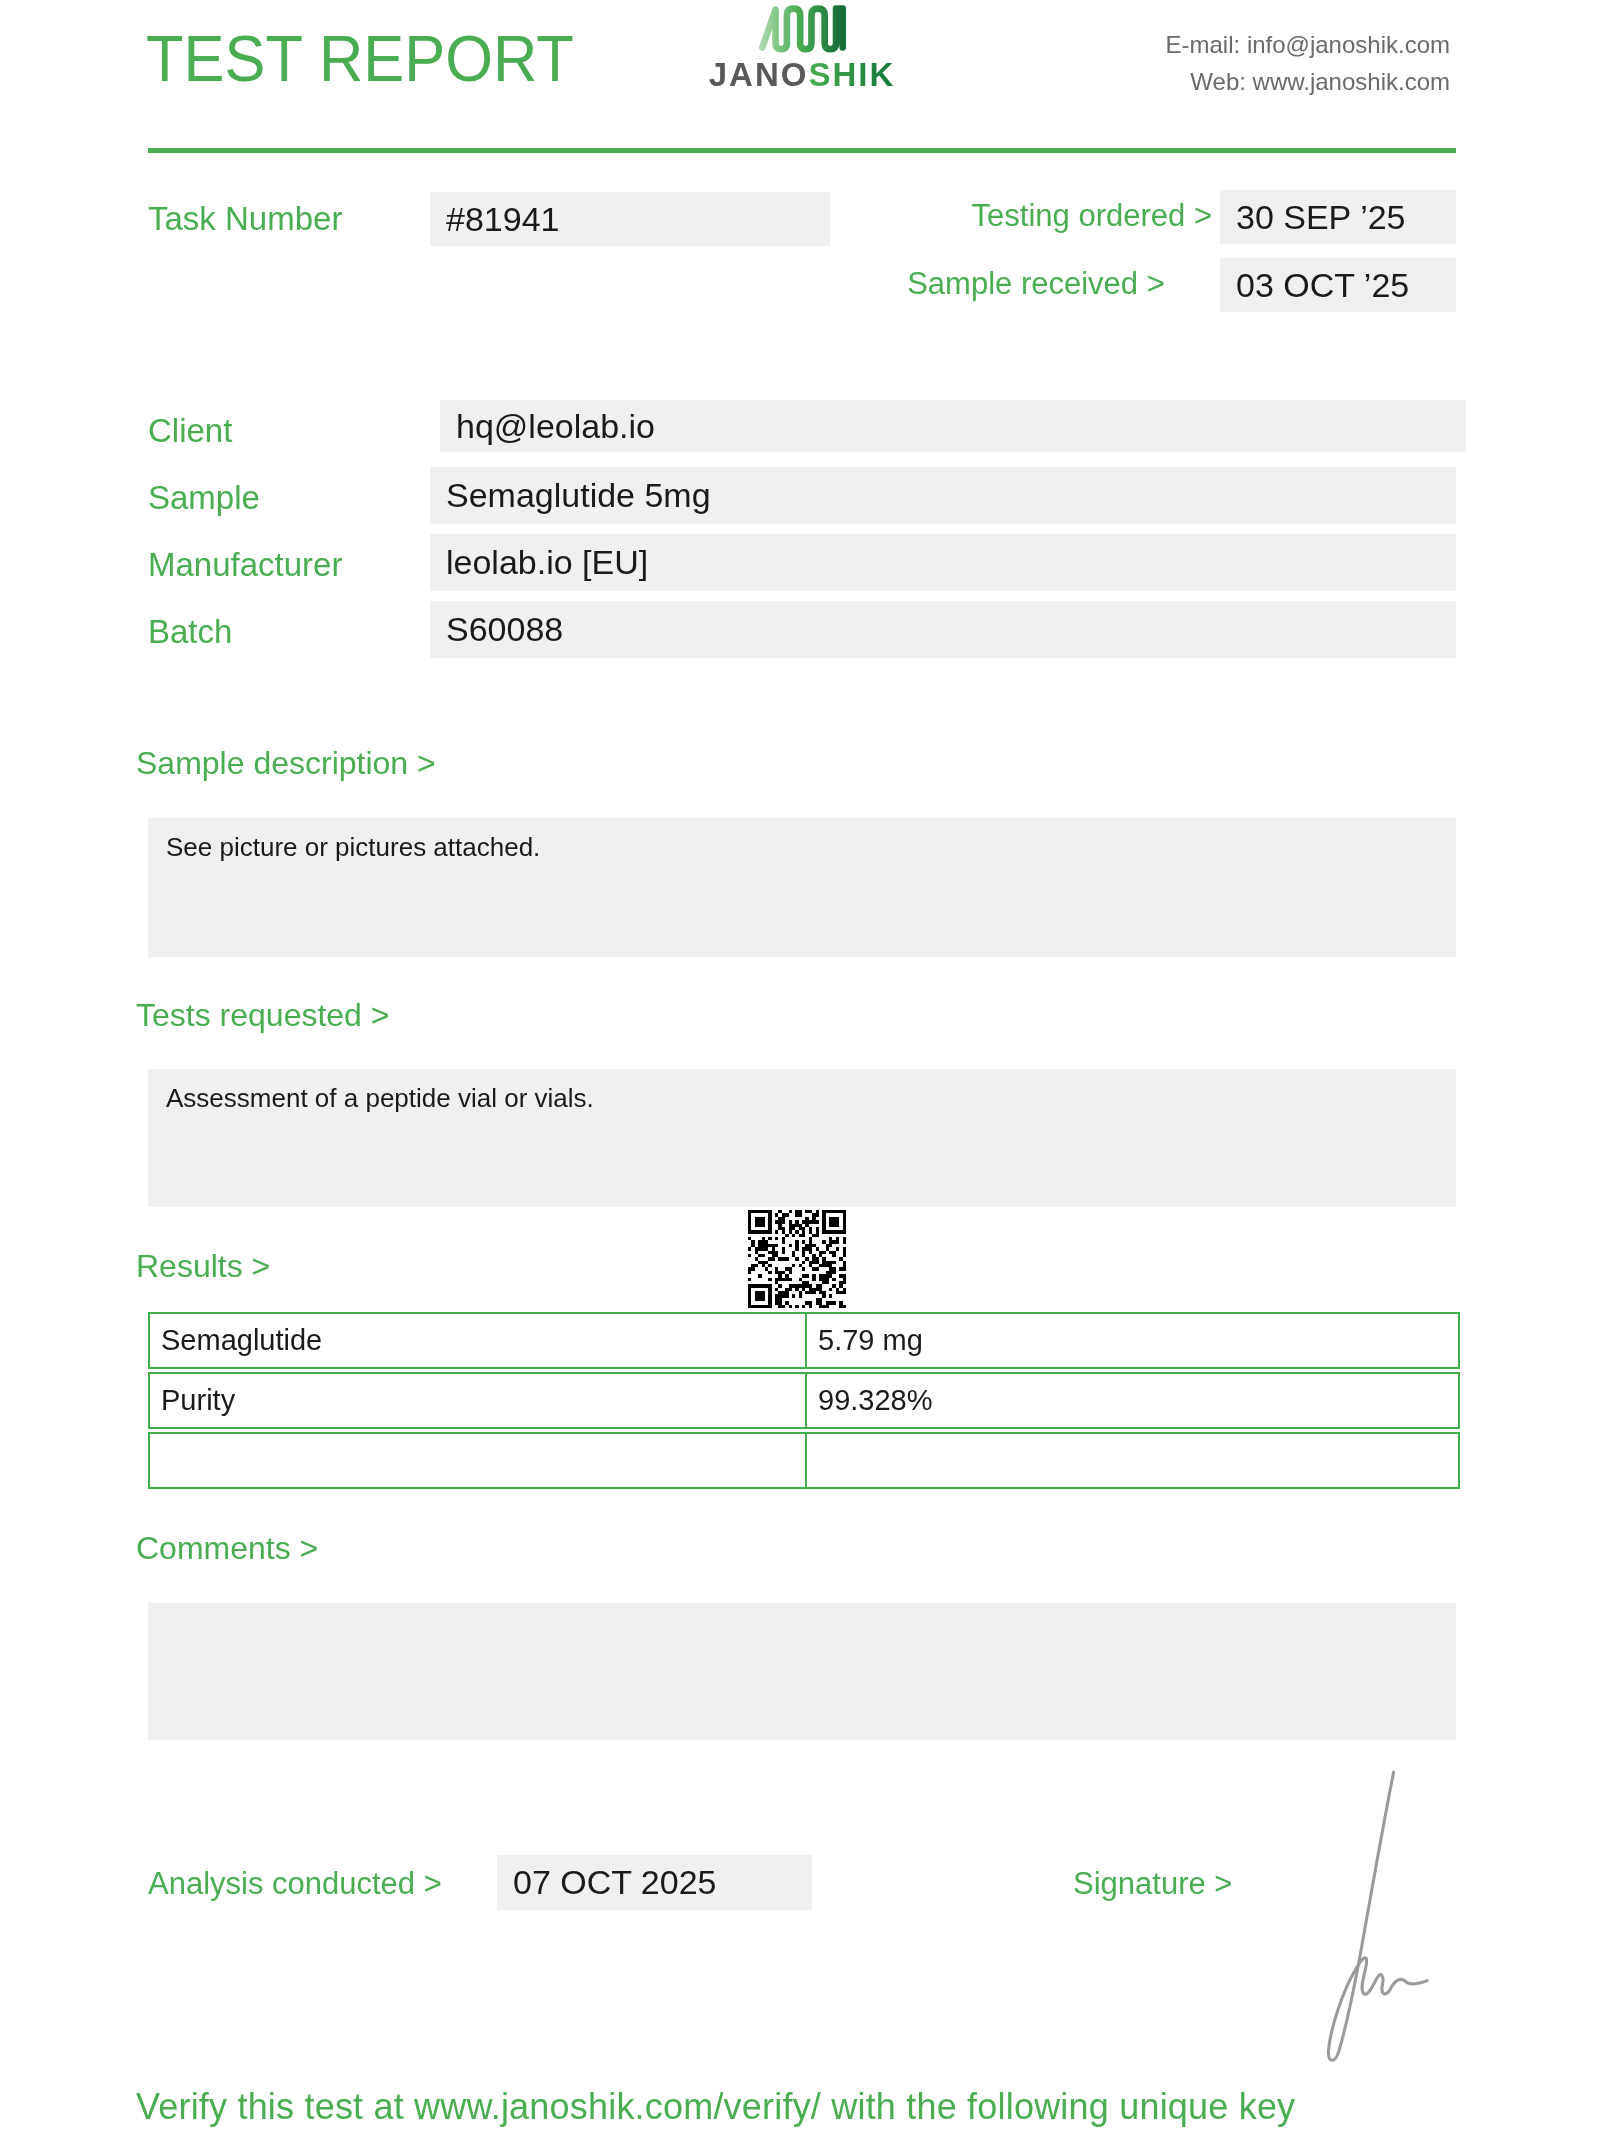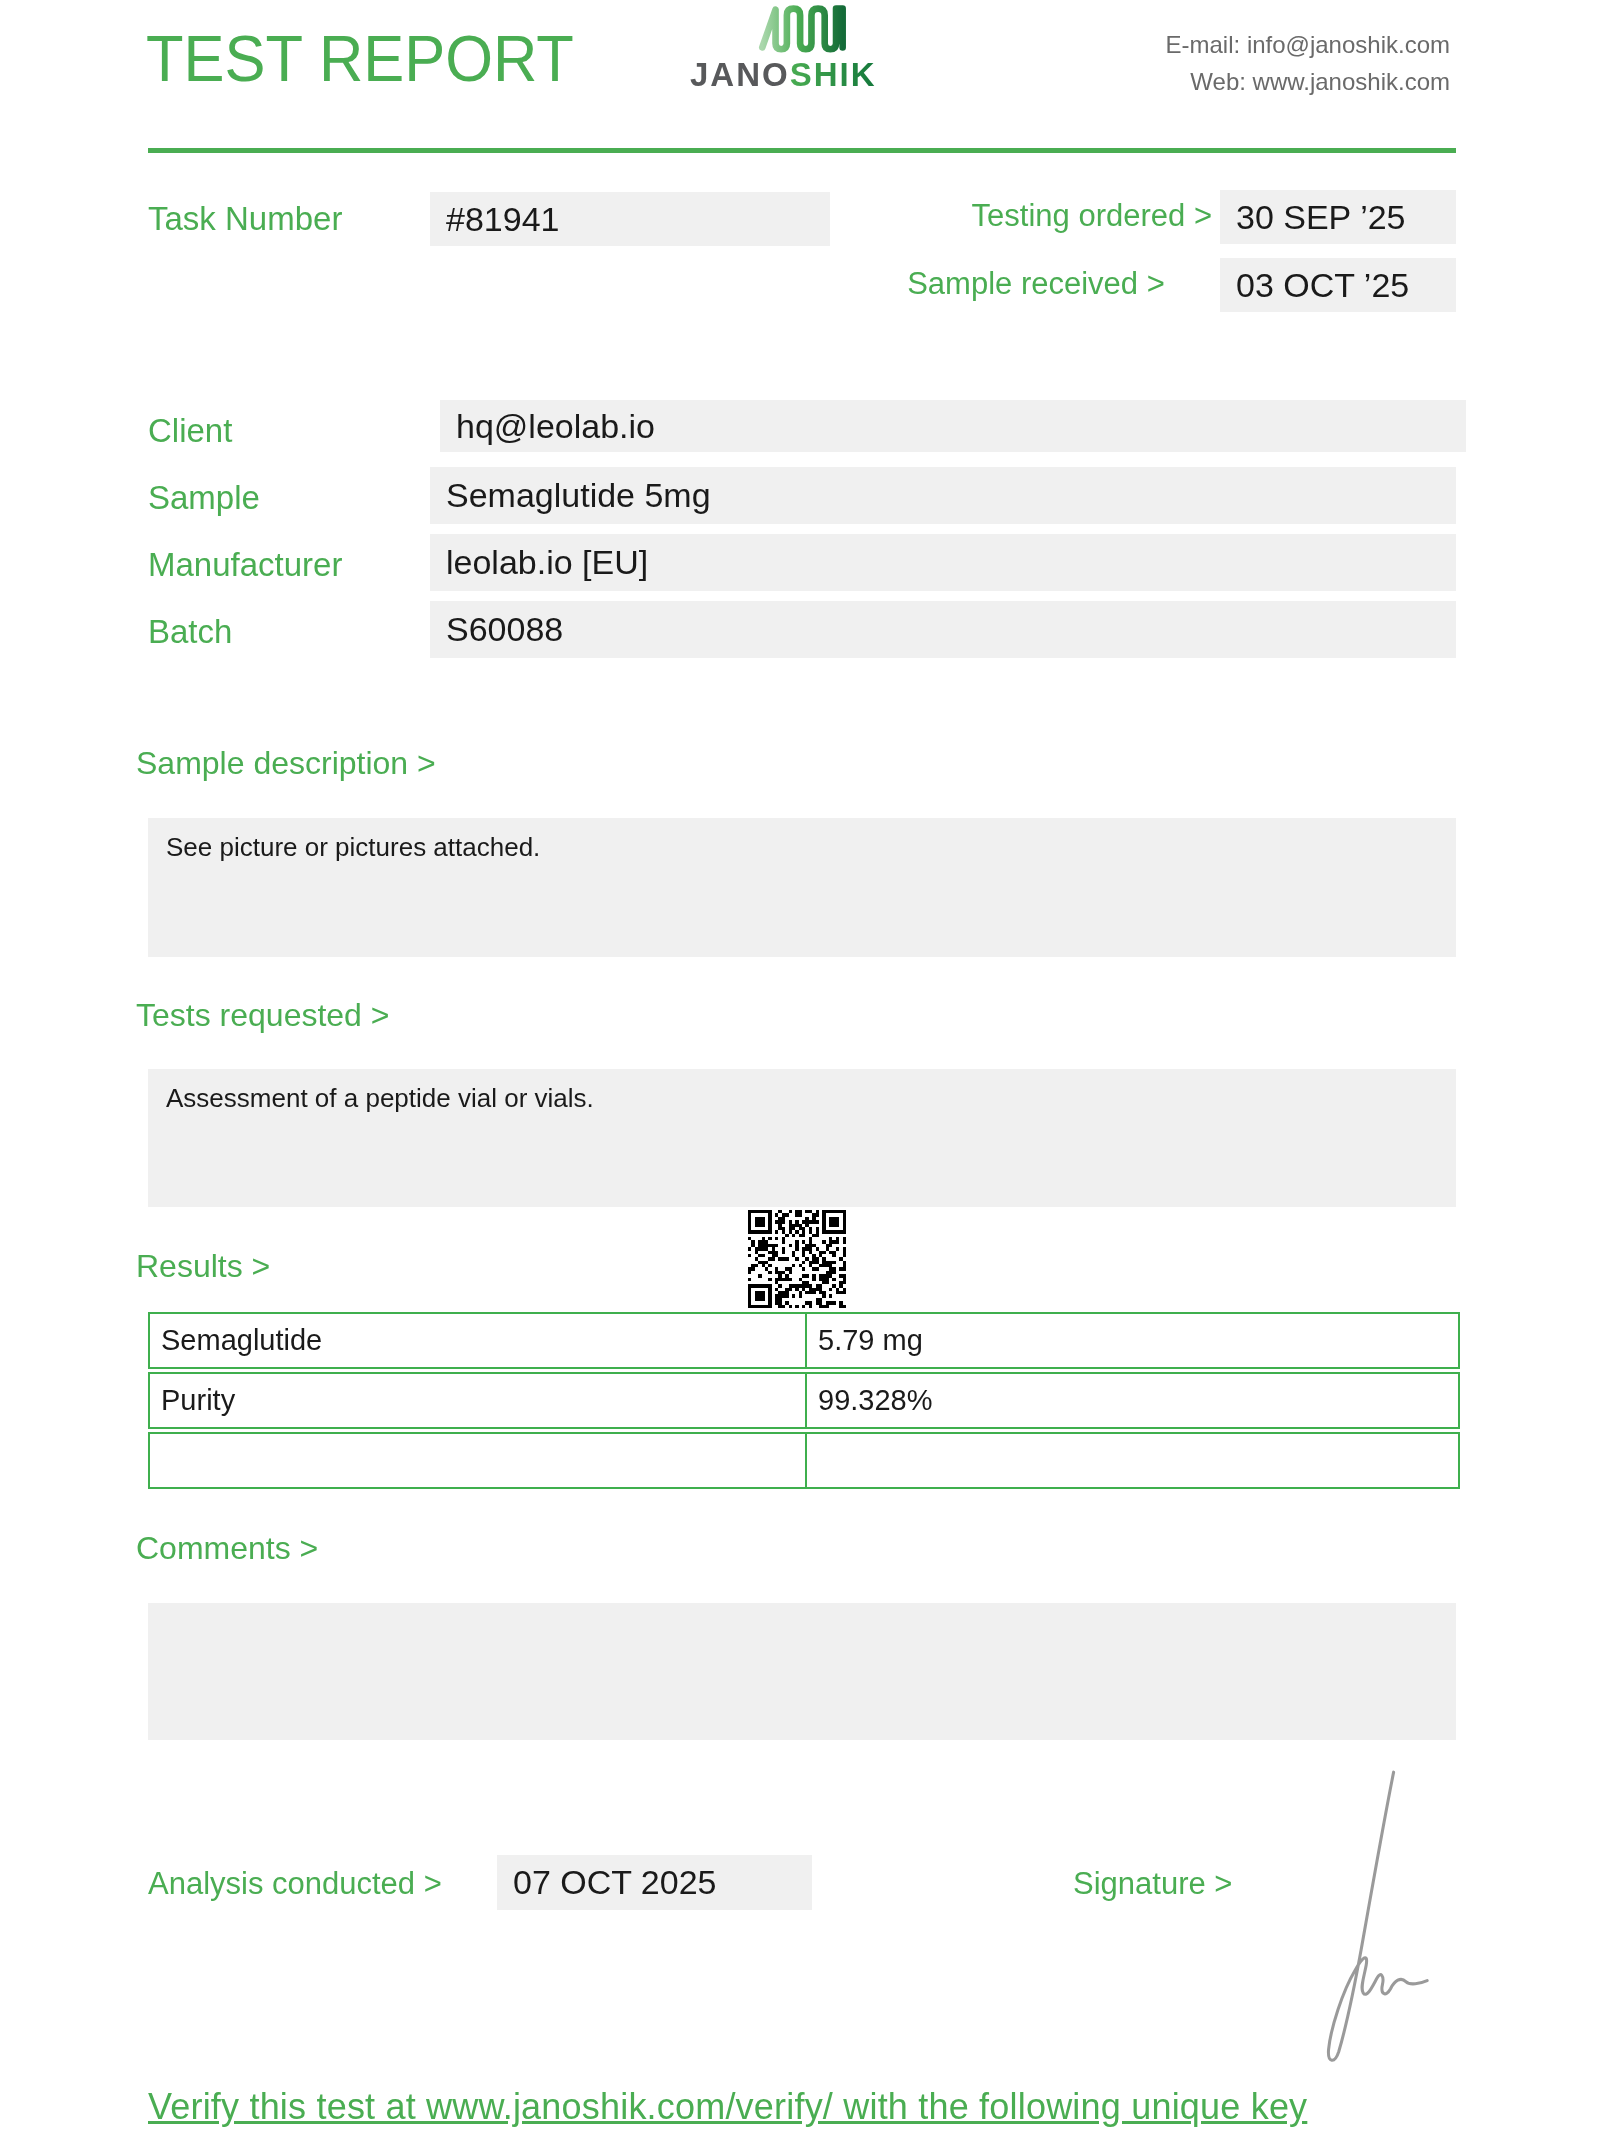--- a/index.html
+++ b/index.html
@@ -10,21 +10,21 @@
     --gray:#6a6a6a;
   }
   *{margin:0;padding:0;box-sizing:border-box;}
   body{background:#ffffff;font-family:"Liberation Sans", sans-serif;}
   .page{position:relative;width:1600px;height:2133px;background:#ffffff;overflow:hidden;border-radius:22px;}
 
   .title{position:absolute;left:146px;top:22px;font-size:64px;color:var(--green);
          letter-spacing:0px;transform:scaleX(.96);transform-origin:left top;font-weight:400;}
 
   .logo-mark{position:absolute;left:752px;top:2px;width:100px;height:52px;}
-  .logo-word{position:absolute;left:690px;top:56px;width:224px;
+  .logo-word{position:absolute;left:690px;top:56px;width:224px;text-align:center;
              font-size:33px;font-weight:bold;letter-spacing:2px;}
   .logo-word .dark{color:#58595b;}
   .logo-word .grn{color:var(--green-dark);
       background:linear-gradient(90deg,#4aad52,#13773b);
       -webkit-background-clip:text;background-clip:text;color:transparent;}
 
   .contact{position:absolute;left:1000px;top:26px;width:450px;text-align:right;
            font-size:24px;color:var(--gray);line-height:37px;}
 
   .rule{position:absolute;left:148px;top:148px;width:1308px;height:5px;background:var(--green);}
@@ -40,22 +40,22 @@
   .qr{position:absolute;left:748px;top:1210px;width:98px;height:98px;}
 
   .rtable{position:absolute;left:148px;top:1312px;width:1312px;}
   .rrow{display:flex;height:57px;border:2px solid #3faf4e;margin-bottom:3px;background:#fff;}
   .rcell{display:flex;align-items:center;font-size:29px;color:var(--ink);padding-left:11px;}
   .rcell.c0{width:657px;border-right:2px solid #3faf4e;}
   .rcell.c1{flex:1;}
 
   .sig{position:absolute;left:1266px;top:1762px;width:180px;height:305px;}
 
-  .verify{position:absolute;left:148px;top:2086px;width:1360px;font-size:36px;
-          color:var(--green);white-space:nowrap;letter-spacing:0.2px;text-decoration:underline;}
+  .verify{position:absolute;left:136px;top:2086px;width:1360px;font-size:36px;
+          color:var(--green);white-space:nowrap;letter-spacing:0.2px;}
 </style>
 </head>
 <body>
 
 <div class="page">
 
   <div class="title">TEST REPORT</div>
 
   <svg class="logo-mark" viewBox="0 0 100 55">
     <defs>

